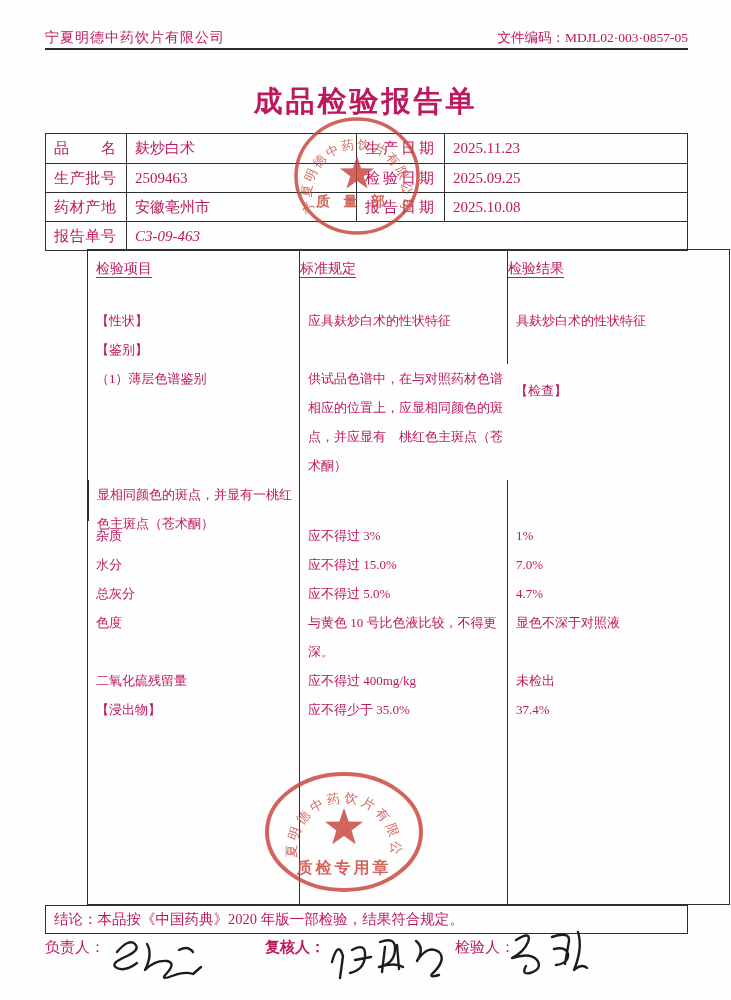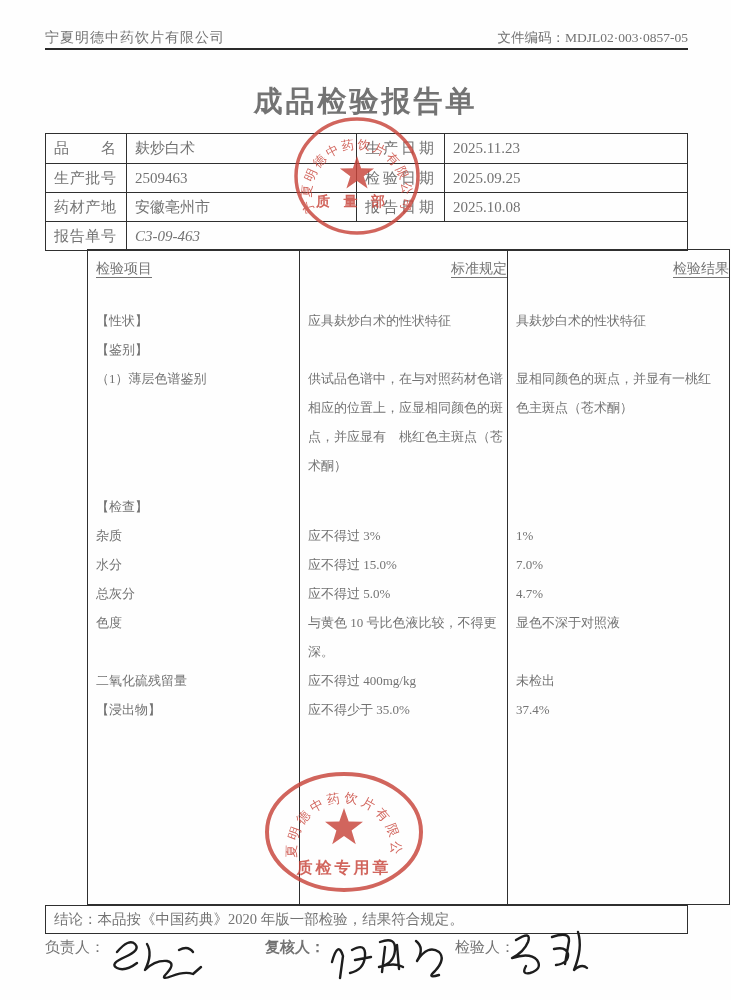--- a/index.html
+++ b/index.html
@@ -1,19 +1,19 @@
 <!DOCTYPE html>
 <html><head>
 <meta charset="utf-8">
 <style>
   html,body{margin:0;padding:0;background:#888;}
   .page{
     position:relative; width:731px; height:1000px; background:#fefefe;
     font-family:"Liberation Serif","DejaVu Serif",serif;
-    color:#737373; overflow:hidden; margin:0 auto;
+    color:#be185d; overflow:hidden; margin:0 auto;
   }
   .hdr-left{position:absolute;left:45px;top:29px;font-size:14px;letter-spacing:1px;}
   .hdr-right{position:absolute;right:43px;top:29px;font-size:13.5px;}
   .hdr-rule{position:absolute;left:45px;right:43px;top:48px;border-top:2px solid #2a2a2a;height:0;}
   .title{position:absolute;left:0;top:82px;width:100%;text-align:center;font-size:29px;font-weight:bold;letter-spacing:3px;}
 
   
   .info-table{
     position:absolute;left:45px;top:133px;width:643px;box-sizing:border-box;
     border:1px solid #2f2f2f;display:grid;
@@ -35,21 +35,21 @@
     border:1px solid #2f2f2f;display:grid;
     grid-template-columns:211px 208px 222px;
     grid-template-rows:56px 29px 29px 116px 41px 29px 29px 29px 58px 29px 29px 1fr;
     font-size:13px;
     margin-left:42px;
   }
   .insp-table .cell{box-sizing:border-box;line-height:29px;padding-left:8px;white-space:pre;overflow:visible;}
   .insp-table .c2,.insp-table .c3{border-left:1px solid #2f2f2f;}
   .insp-table .hd{line-height:20px;padding-top:9px;font-size:14px;}
   .insp-table .hd span{text-decoration:underline;text-underline-offset:4px;}
-  .insp-table .hd.c2,.insp-table .hd.c3{text-align:right;padding-left:0;}
+  .insp-table .hd.c2,.insp-table .hd.c3{text-align:left;padding-left:0;}
   .insp-table .pt12{padding-top:12px;}
 
   
   .conclusion{
     position:absolute;left:45px;top:905px;width:643px;height:29px;box-sizing:border-box;
     border:1px solid #2f2f2f;font-size:14.5px;line-height:26px;padding-left:8px;
   }
   .sig-label{position:absolute;top:938px;font-size:15px;}
   .sig-resp{left:45px;} .sig-rev{left:265px;font-weight:bold;} .sig-insp{left:455px;}
   .sig-svg{position:absolute;}
@@ -99,24 +99,24 @@
 
     <div class="cell c1">【鉴别】</div>
     <div class="cell c2"></div>
     <div class="cell c3"></div>
 
     <div class="cell c1">（1）薄层色谱鉴别</div>
     <div class="cell c2">供试品色谱中，在与对照药材色谱
 相应的位置上，应显相同颜色的斑
 点，并应显有　桃红色主斑点（苍
 术酮）</div>
+    <div class="cell c1 pt12">【检查】</div>
+
     <div class="cell c3">显相同颜色的斑点，并显有一桃红
 色主斑点（苍术酮）</div>
-
-    <div class="cell c1 pt12">【检查】</div>
     <div class="cell c2 pt12"></div>
     <div class="cell c3 pt12"></div>
 
     <div class="cell c1">杂质</div>
     <div class="cell c2">应不得过 3%</div>
     <div class="cell c3">1%</div>
 
     <div class="cell c1">水分</div>
     <div class="cell c2">应不得过 15.0%</div>
     <div class="cell c3">7.0%</div>

